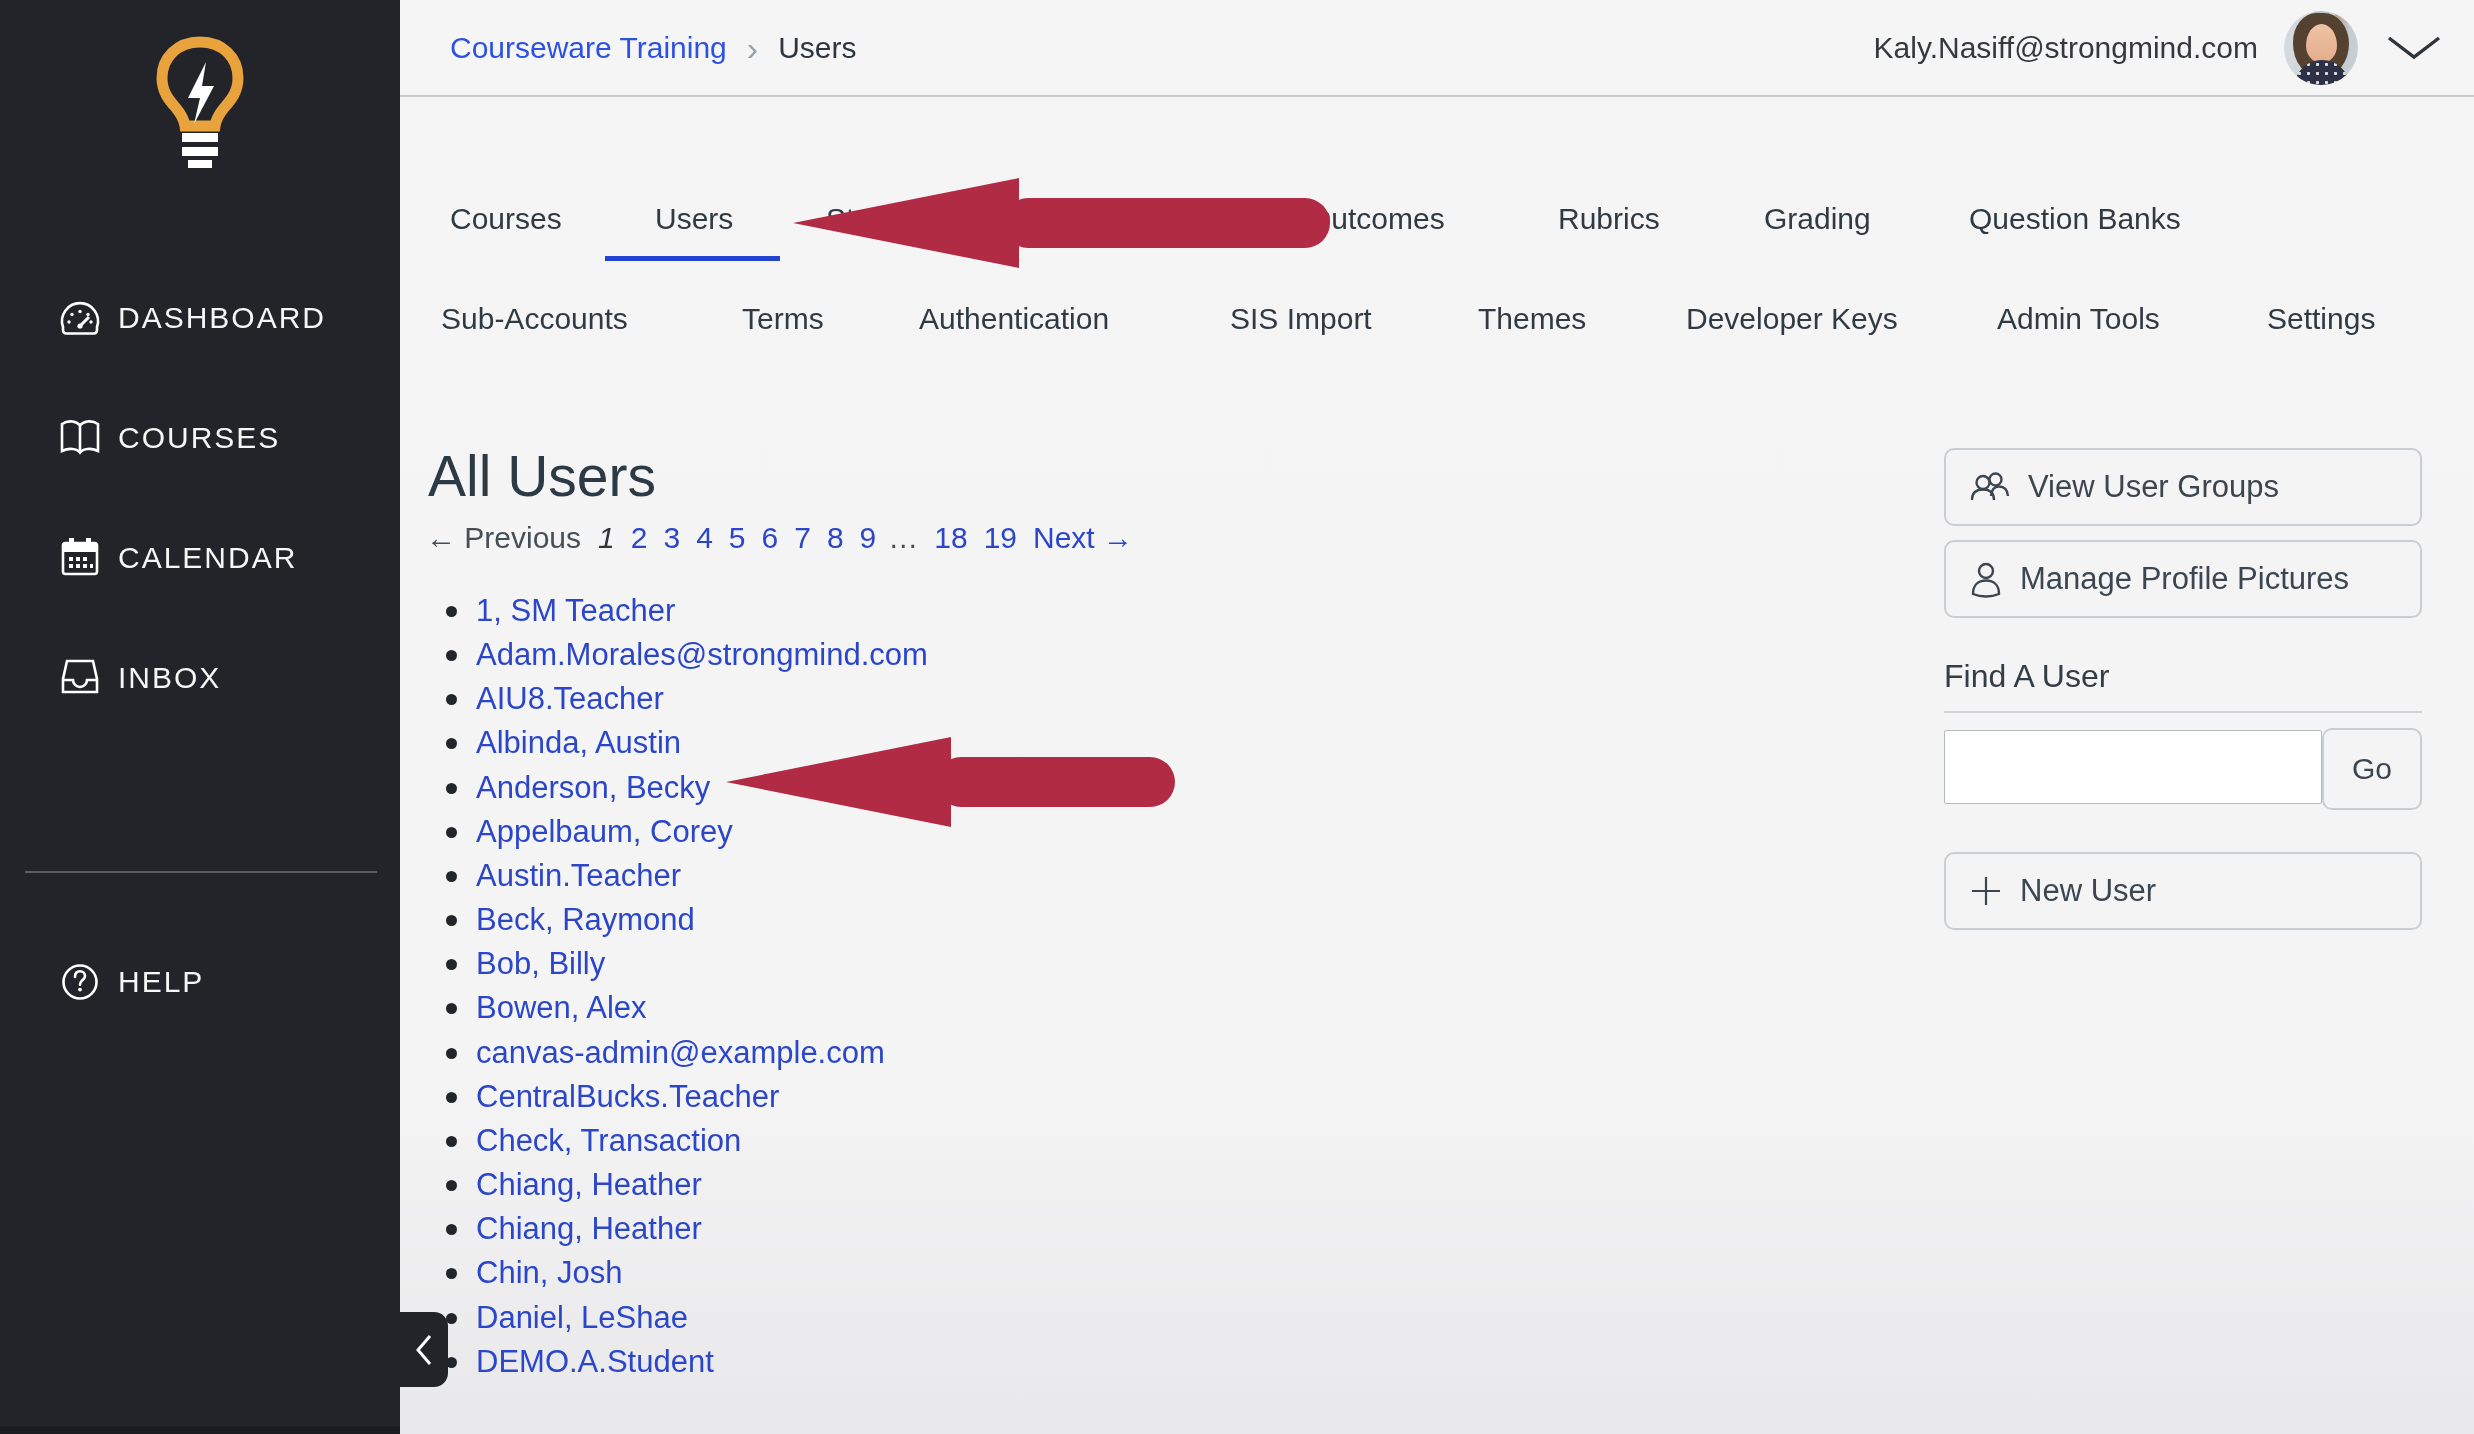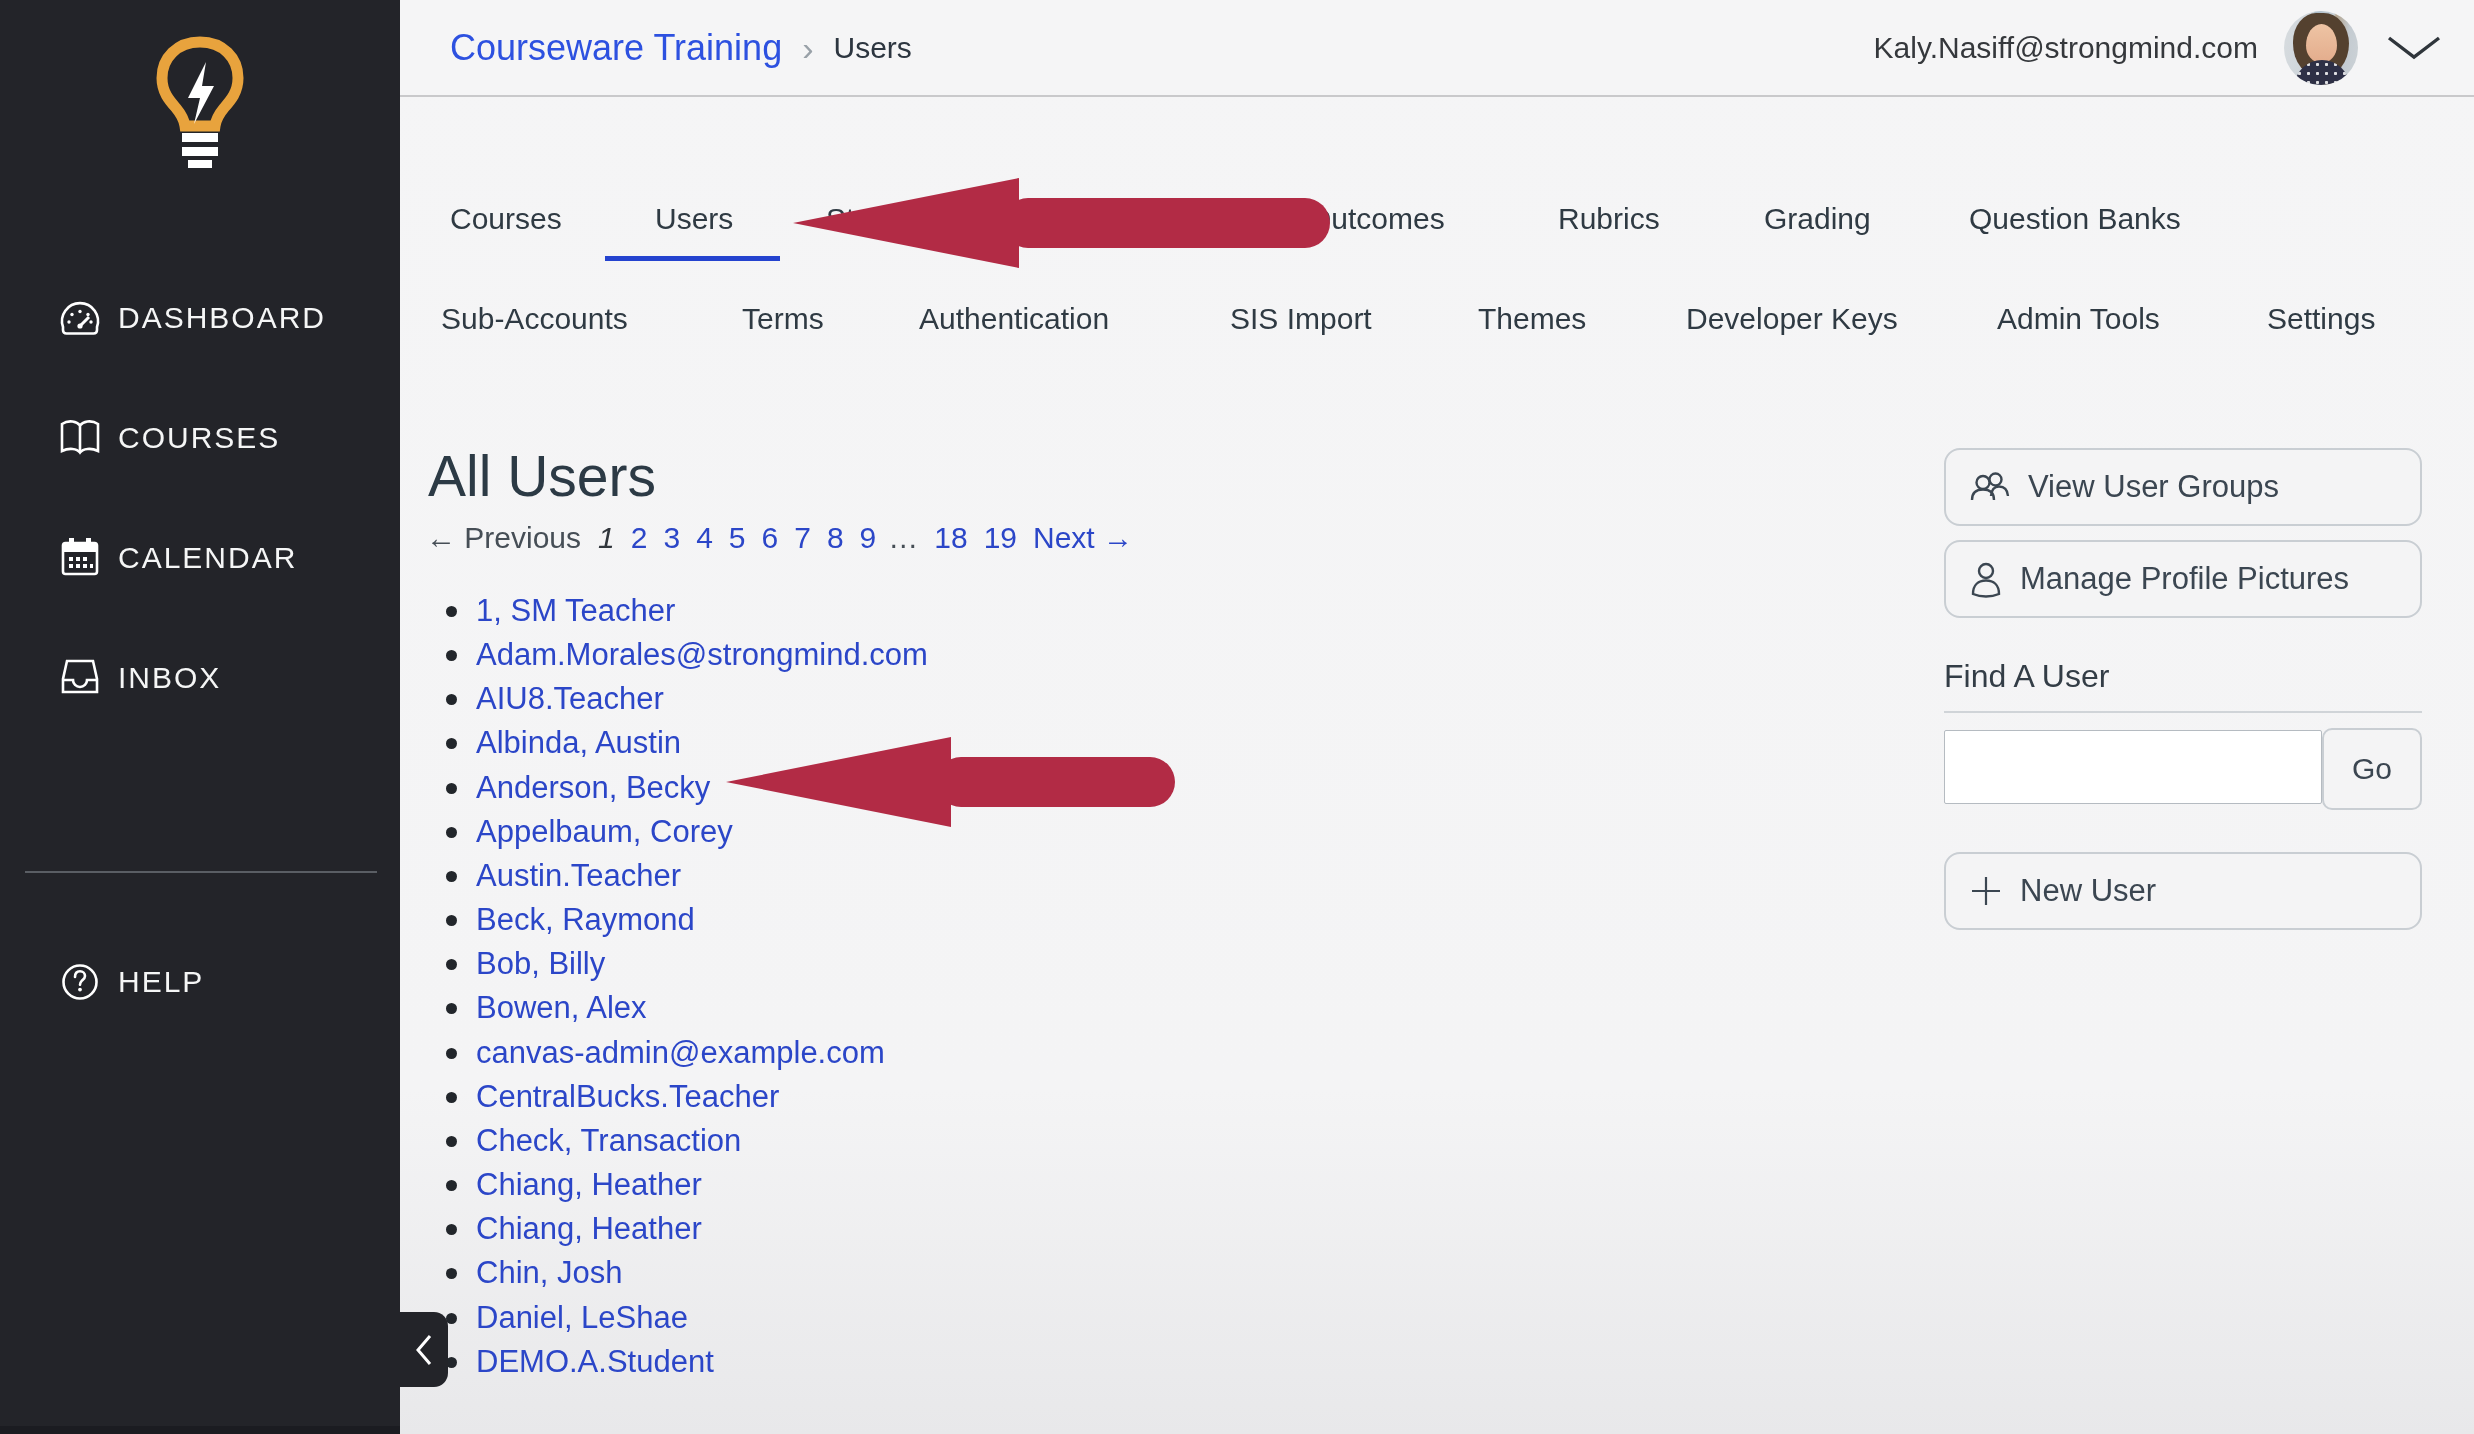--- a/index.html
+++ b/index.html
@@ -18,21 +18,21 @@
   .nav-label{position:absolute;left:118px;color:#f5f6f6;font-size:30px;letter-spacing:2px;font-weight:400;}
   .nav-divider{position:absolute;left:25px;top:871px;width:352px;height:2px;background:#5a5e64;}
   .nav-help{position:absolute;left:0;top:922px;width:364px;}
   .sidebar-bottom-strip{position:absolute;left:0;top:1426px;width:400px;height:8px;background:#1b1c21;}
   .collapse-tab{position:absolute;left:400px;top:1312px;width:48px;height:75px;background:#232429;
                 border-radius:0 14px 14px 0;z-index:30;display:flex;align-items:center;justify-content:center;cursor:pointer;}
 
   
   .header{position:absolute;left:400px;top:0;width:2074px;height:97px;background:#f5f5f6;
           border-bottom:2px solid #c9c9cb;display:flex;align-items:center;padding:0 32px 0 50px;z-index:5;}
-  .crumb-link{color:#2d51e0;font-size:36px;text-decoration:none;cursor:pointer;}
+  .crumb-link{color:#2d51e0;font-size:30px;text-decoration:none;cursor:pointer;}
   .crumb-sep{color:#99a1a8;font-size:34px;margin:0 20px;line-height:30px;}
   .crumb-current{color:#2d3640;font-size:30px;}
   .header-right{margin-left:auto;display:flex;align-items:center;}
   .user-email{color:#35383c;font-size:30px;margin-right:26px;}
   .avatar{position:relative;width:74px;height:74px;border-radius:50%;overflow:hidden;cursor:pointer;
           background:linear-gradient(100deg,#d8dcdf 0%,#cfd6db 34%,#a9bac6 36%,#c9d2d8 58%,#b3a48e 61%,#c4cbd1 79%,#cdd3d7 100%);}
   .avatar .hair{position:absolute;left:9px;top:2px;width:56px;height:64px;background:#54412f;
           border-radius:48% 52% 55% 55%/52% 55% 60% 60%;}
   .avatar .face{position:absolute;left:22px;top:13px;width:31px;height:39px;
           background:linear-gradient(#eec4a4,#e3ac8c);border-radius:50% 50% 48% 48%/55% 55% 45% 45%;}
@@ -62,21 +62,21 @@
   .pg-ellipsis{color:#464e56;margin-left:12px;}
   .pg-next{color:#2b46c8;margin-left:16px;cursor:pointer;}
 
   .user-list{position:absolute;left:428px;top:589px;width:900px;margin:0;padding:0;list-style:none;z-index:4;}
   .user-list li{position:relative;height:44.17px;line-height:44.17px;padding-left:48px;}
   .user-list li::before{content:"";position:absolute;left:18px;top:17px;width:11px;height:11px;border-radius:50%;background:#22262b;}
   .user-list a{color:#2b46c8;font-size:31px;text-decoration:none;cursor:pointer;white-space:nowrap;}
 
   
   .panel{position:absolute;left:1944px;top:448px;width:478px;z-index:10;}
-  .panel-btn{width:478px;height:78px;border:2px solid #c9ced3;border-radius:16px;background:#f4f4f5;
+  .panel-btn{width:478px;height:78px;border:2px solid #c9ced3;border-radius:10px;background:#f4f4f5;
              display:flex;align-items:center;padding:0 22px;color:#3b4651;font-size:31px;cursor:pointer;}
   .panel-btn + .panel-btn{margin-top:14px;}
   .panel-btn .btn-icon{margin-right:16px;flex:0 0 auto;display:flex;}
   .find-label{margin-top:40px;font-size:32px;color:#333d46;}
   .find-rule{margin-top:16px;height:2px;background:#d0d4d8;}
   .search-row{position:relative;margin-top:15px;height:82px;}
   .search-input{position:absolute;left:0;top:2px;width:378px;height:74px;border:1px solid #b5bbc1;background:#ffffff;
                 font-size:30px;padding:0 16px;color:#2d3640;border-radius:2px;}
   .go-btn{position:absolute;left:378px;top:0;width:100px;height:82px;border:2px solid #c9ced3;border-radius:10px;
           background:#f4f4f5;color:#3b4651;font-size:30px;display:flex;align-items:center;justify-content:center;cursor:pointer;}

